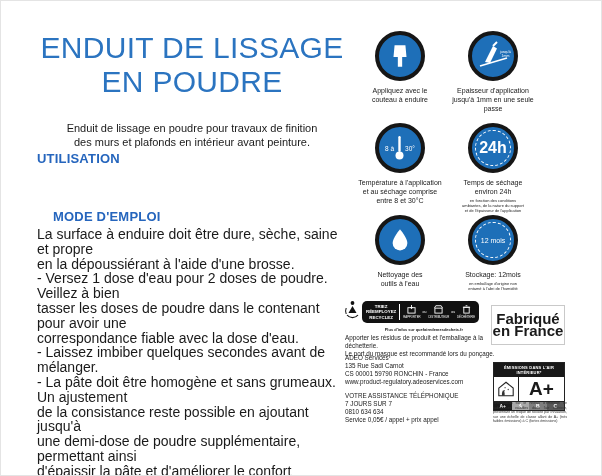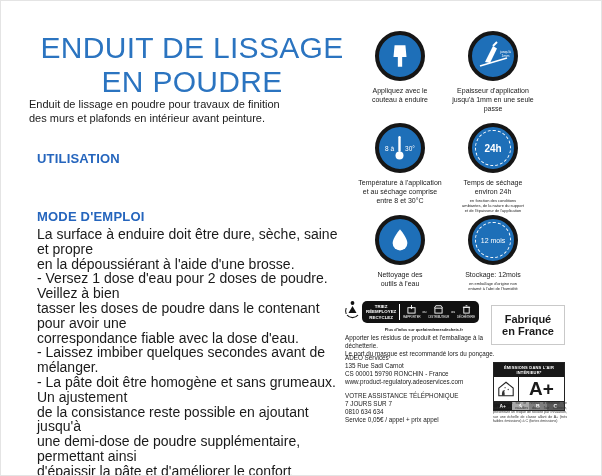--- a/index.html
+++ b/index.html
@@ -6,44 +6,44 @@
   .page {
     position:relative; width:602px; height:476px; background:#ffffff;
     font-family:"Liberation Sans", sans-serif; color:#1a1a1a;
     border:1px solid #e4e4e4; box-sizing:border-box; overflow:hidden;
   }
   .pre { white-space:pre-line; }
 
   
   .title { position:absolute; left:30px; top:30px; width:322px; text-align:center;
            font-size:30px; line-height:34px; color:#2b74c0; font-weight:400; letter-spacing:.3px; }
-  .subtitle { position:absolute; left:28px; top:96px; width:326px; 
+  .subtitle { position:absolute; left:28px; top:120px; width:326px; text-align:center;
               font-size:11px; line-height:14px; }
   .sec-head { position:absolute; font-size:13px; font-weight:bold; color:#2565bd; letter-spacing:.2px; }
   .h-util { left:36px; top:150px;text-align:center; }
   .b-util { position:absolute; left:36px; top:168px; width:310px; font-size:11px; line-height:14px; }
-  .h-mode { left:36px; top:208px; }
+  .h-mode { left:52px; top:208px; }
   .b-mode { position:absolute; left:36px; top:226px; width:314px; font-size:14px; line-height:14.8px; }
 
   
   .picto-cell { position:absolute; display:flex; flex-direction:column; align-items:center; }
   .c0 { left:344px; top:30px;  width:110px; }
   .c1 { left:428px; top:30px;  width:128px; }
   .c2 { left:338px; top:122px; width:122px; }
   .c3 { left:428px; top:122px; width:128px; }
   .c4 { left:344px; top:214px; width:110px; }
   .c5 { left:428px; top:214px; width:128px; }
   .circle { width:42px; height:42px; border-radius:50%; background:#1e6fb8;
             border:4px solid #161616; display:flex; align-items:center; justify-content:center;
             position:relative; flex:none; }
   .caption { margin-top:5px; font-size:7px; line-height:9px; text-align:center; }
   .fine { margin-top:2px; font-size:4px; line-height:5px; text-align:center; color:#222; }
   .dash-ring { width:34px; height:34px; border:1px dashed #fff; border-radius:50%;
                display:flex; align-items:center; justify-content:center; color:#fff; }
-  .t24 { font-size:10px; font-weight:bold; color:#fff; }
+  .t24 { font-size:16px; font-weight:bold; color:#fff; }
   .t12 { font-size:7px; color:#fff; }
   .thermo-wrap { display:flex; align-items:center; gap:1px; color:#fff; font-size:6.5px; }
   .mm-note { position:absolute; right:3px; top:15px; font-size:3.5px; line-height:4px;
              color:#fff; text-align:center; }
 
   
   .infotri { position:absolute; left:344px; top:299px; display:flex; align-items:center; }
   .badge { margin-left:2px; background:#111; border-radius:5px; display:flex; align-items:center;
            padding:2px 4px; height:22px; box-sizing:border-box; }
   .badge-words { color:#fff; font-size:4.4px; font-weight:bold; line-height:5.6px;
@@ -54,21 +54,21 @@
   .ou { color:#fff; font-size:3.5px; }
   .more-info { position:absolute; left:352px; top:326px; width:110px; text-align:right;
                font-size:4px; font-weight:bold; }
   .note { position:absolute; left:344px; top:333px; width:170px; font-size:6.3px; line-height:7.8px; }
   .company { position:absolute; left:344px; top:353px; font-size:6.3px; line-height:8px; }
   .assist { position:absolute; left:344px; top:391px; font-size:6.3px; line-height:8px; }
 
   
   .made-in { position:absolute; left:490px; top:304px; width:72px; height:38px;
              border:1px solid #c9c9c9; display:flex; align-items:center; justify-content:center;
-             text-align:center; font-size:11px; line-height:12.5px; font-weight:bold; }
+             text-align:center; font-size:15px; line-height:12.5px; font-weight:bold; }
   .emissions { position:absolute; left:492px; top:361px; width:72px; border:1px solid #222;
                box-sizing:border-box; background:#fff; }
   .em-header { background:#181818; color:#fff; font-size:4px; text-align:center;
                padding:2px 0; font-weight:bold; letter-spacing:.2px; }
   .em-body { display:flex; height:24px; }
   .em-house { width:24px; border-right:1px solid #222; display:flex; align-items:center;
               justify-content:center; flex:none; }
   .em-grade { flex:1; text-align:center; font-size:19px; font-weight:bold; line-height:24px; }
   .em-scale { display:flex; height:8px; border-top:1px solid #222; }
   .em-scale span { flex:1; font-size:5px; color:#fff; text-align:center; line-height:8px; font-weight:bold; }

